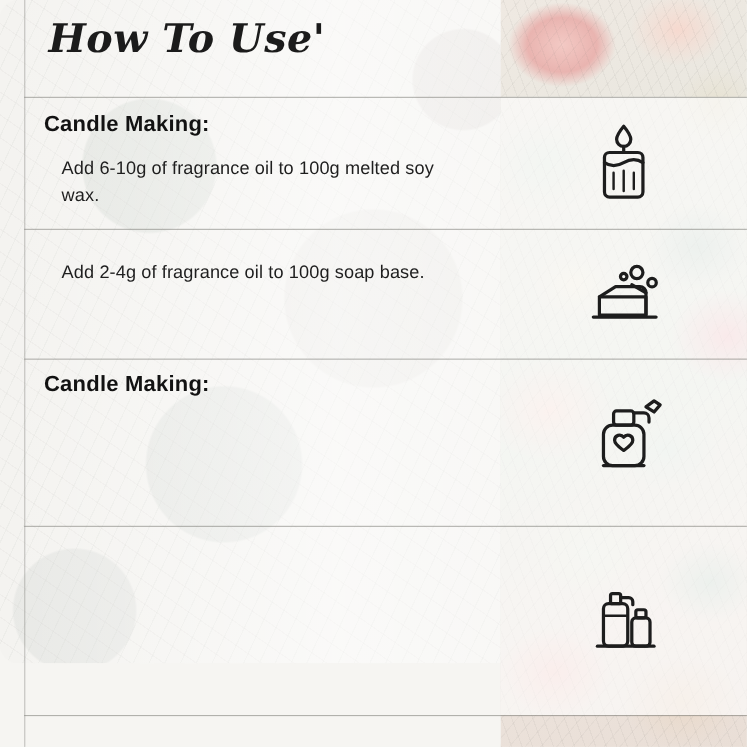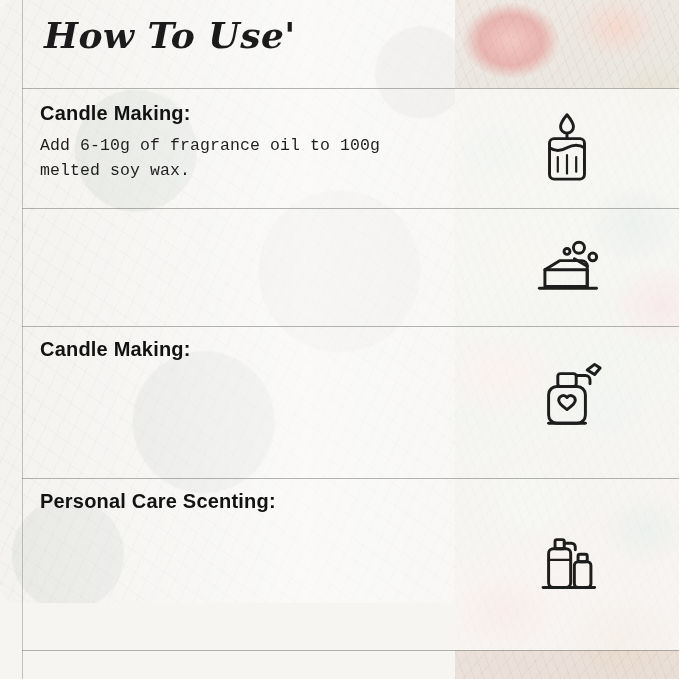--- a/index.html
+++ b/index.html
@@ -122,26 +122,26 @@
   }
   .section h3 {
     margin: 0 0 8px 0;
     font-size: 20px;
     font-weight: 700;
     color: #121212;
     letter-spacing: 0.2px;
     font-family: "Liberation Sans", sans-serif;
   }
   .section p {
-    margin: 0;
+    margin: 16px;
     font-size: 16.5px;
     line-height: 1.52;
     color: #1e1e1e;
     letter-spacing: 0.1px;
-    font-family: Liberation Mono, monospace;
+    font-family: Liberation Sans, sans-serif;
   }
 
   
   .strip-icon {
     position: absolute;
     left: 50%;
     transform: translateX(-50%);
     width: 92px;
     height: 92px;
     color: #1d1d1d;
@@ -226,25 +226,25 @@
 
   <div class="content">
     <div class="title">How To Use'</div>
 
     <div class="section" style="top:102px;">
       <h3>Candle Making:</h3>
       <p>Add 6-10g of fragrance oil to 100g melted soy wax.</p>
     </div>
 
     <div class="section" style="top:220px;">
+      <p>Add 2-4g of fragrance oil to 100g soap base.</p>
     </div>
 
     <div class="section" style="top:338px;">
       <h3>Candle Making:</h3>
     </div>
 
     <div class="section" style="top:490px;">
-      <h3>Personal Care Scenting:</h3>
     </div>
   </div>
 
   <div class="bottom-band"></div>
 </div>
 
 </body></html>

